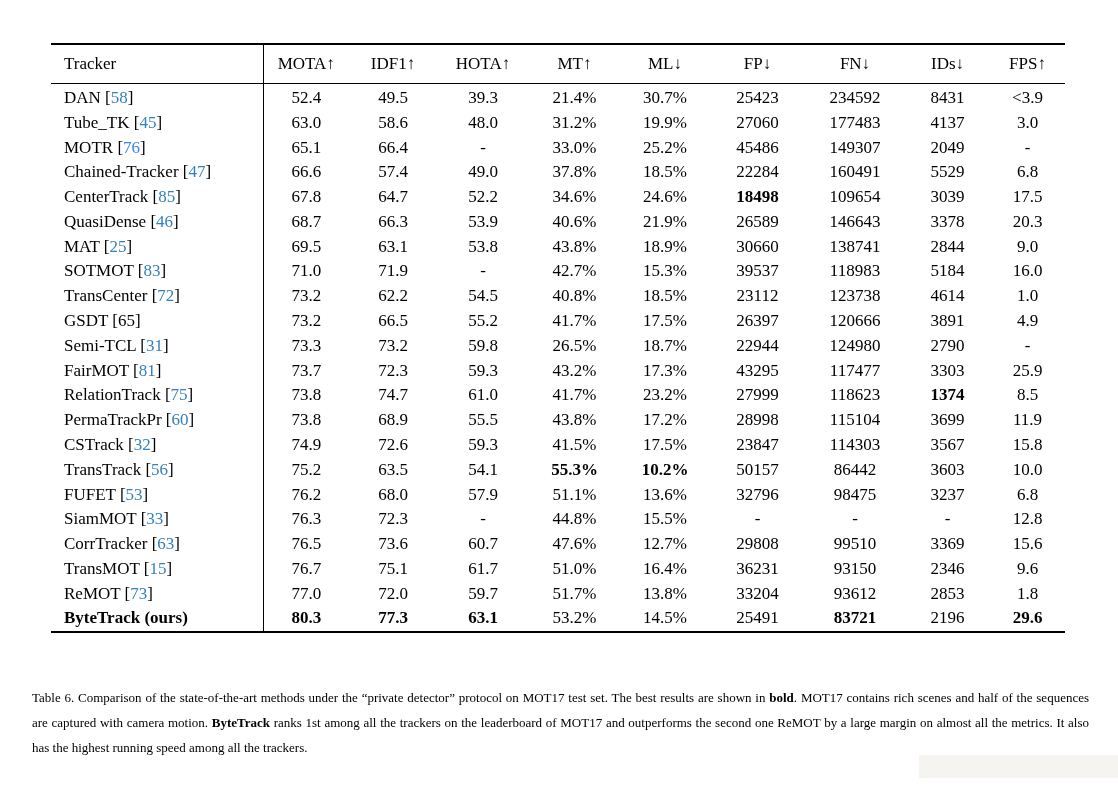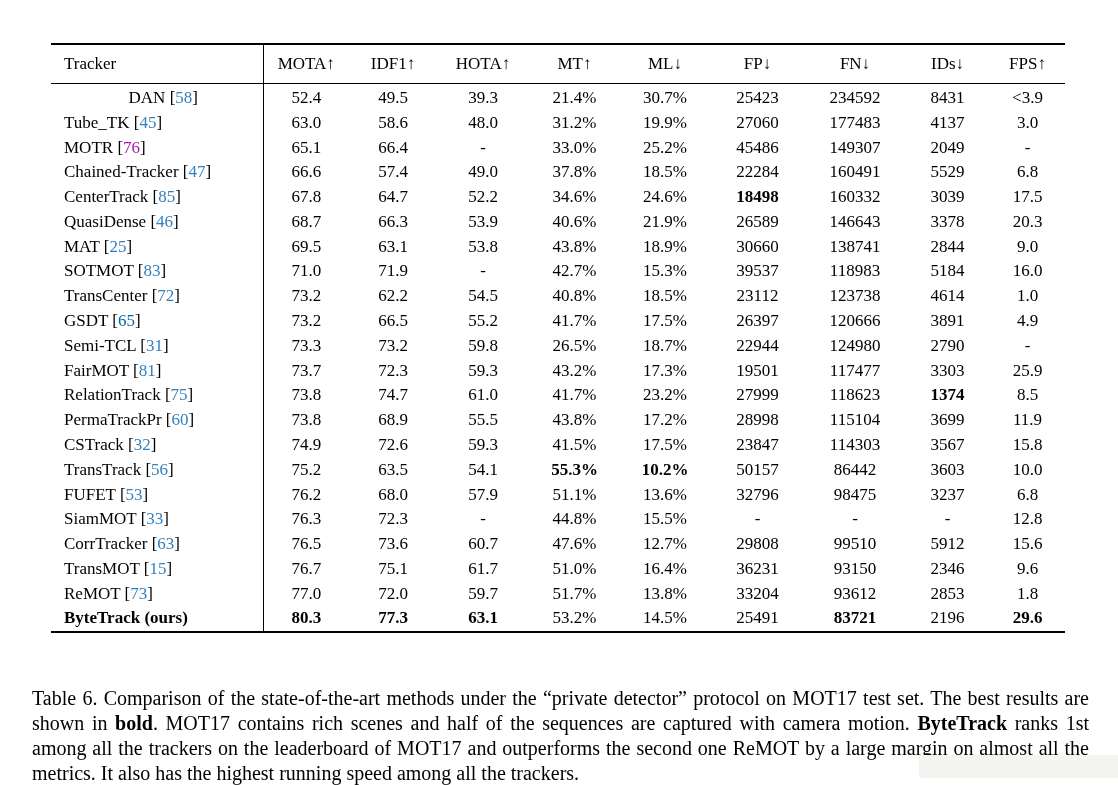--- a/index.html
+++ b/index.html
@@ -60,30 +60,30 @@
     line-height: 24.78px;
     padding: 0;
     text-align: center;
     vertical-align: middle;
     white-space: nowrap;
   }
   tbody td.tracker-cell {
     text-align: left;
     padding-left: 13px;
   }
-  tbody tr:first-child td { padding-top: 2px; text-align: center; }
+  tbody tr:first-child td { padding-top: 2px; }
   .bold { font-weight: bold; }
   .cite { }
 
   .caption {
     position: absolute;
     left: 32px;
     top: 686px;
     width: 1057px;
-    font-size: 20px;
+    font-size: 13px;
     line-height: 24.9px;
     text-align: justify;
   }
 
   .artifact {
     position: absolute;
     left: 919px;
     top: 755px;
     width: 199px;
     height: 23px;
@@ -141,21 +141,21 @@
             <td>58.6</td>
             <td>48.0</td>
             <td>31.2%</td>
             <td>19.9%</td>
             <td>27060</td>
             <td>177483</td>
             <td>4137</td>
             <td>3.0</td>
           </tr>
           <tr>
-            <td class="tracker-cell"><span>MOTR</span> [<span class="cite" style="color: #a21caf;">76</span>]</td>
+            <td class="tracker-cell"><span>MOTR</span> [<span class="cite" style="color: #3b82f6;">76</span>]</td>
             <td>65.1</td>
             <td>66.4</td>
             <td>-</td>
             <td>33.0%</td>
             <td>25.2%</td>
             <td>45486</td>
             <td>149307</td>
             <td>2049</td>
             <td>-</td>
           </tr>
@@ -172,21 +172,21 @@
             <td>6.8</td>
           </tr>
           <tr>
             <td class="tracker-cell"><span>CenterTrack</span> [<span class="cite" style="color: rgb(51, 128, 190);">85</span>]</td>
             <td>67.8</td>
             <td>64.7</td>
             <td>52.2</td>
             <td>34.6%</td>
             <td>24.6%</td>
             <td class="bold">18498</td>
-            <td>160332</td>
+            <td>109654</td>
             <td>3039</td>
             <td>17.5</td>
           </tr>
           <tr>
             <td class="tracker-cell"><span>QuasiDense</span> [<span class="cite" style="color: rgb(51, 128, 190);">46</span>]</td>
             <td>68.7</td>
             <td>66.3</td>
             <td>53.9</td>
             <td>40.6%</td>
             <td>21.9%</td>
@@ -225,21 +225,21 @@
             <td>62.2</td>
             <td>54.5</td>
             <td>40.8%</td>
             <td>18.5%</td>
             <td>23112</td>
             <td>123738</td>
             <td>4614</td>
             <td>1.0</td>
           </tr>
           <tr>
-            <td class="tracker-cell"><span>GSDT</span> [<span class="cite" style="color: #0369a1;">65</span>]</td>
+            <td class="tracker-cell"><span>GSDT</span> [<span class="cite" style="color: #000000;">65</span>]</td>
             <td>73.2</td>
             <td>66.5</td>
             <td>55.2</td>
             <td>41.7%</td>
             <td>17.5%</td>
             <td>26397</td>
             <td>120666</td>
             <td>3891</td>
             <td>4.9</td>
           </tr>
@@ -255,21 +255,21 @@
             <td>2790</td>
             <td>-</td>
           </tr>
           <tr>
             <td class="tracker-cell"><span>FairMOT</span> [<span class="cite" style="color: rgb(51, 128, 190);">81</span>]</td>
             <td>73.7</td>
             <td>72.3</td>
             <td>59.3</td>
             <td>43.2%</td>
             <td>17.3%</td>
-            <td>19501</td>
+            <td>43295</td>
             <td>117477</td>
             <td>3303</td>
             <td>25.9</td>
           </tr>
           <tr>
             <td class="tracker-cell"><span>RelationTrack</span> [<span class="cite" style="color: rgb(51, 128, 190);">75</span>]</td>
             <td>73.8</td>
             <td>74.7</td>
             <td>61.0</td>
             <td>41.7%</td>
@@ -341,21 +341,21 @@
           </tr>
           <tr>
             <td class="tracker-cell"><span>CorrTracker</span> [<span class="cite" style="color: rgb(51, 128, 190);">63</span>]</td>
             <td>76.5</td>
             <td>73.6</td>
             <td>60.7</td>
             <td>47.6%</td>
             <td>12.7%</td>
             <td>29808</td>
             <td>99510</td>
-            <td>5912</td>
+            <td>3369</td>
             <td>15.6</td>
           </tr>
           <tr>
             <td class="tracker-cell"><span>TransMOT</span> [<span class="cite" style="color: rgb(51, 128, 190);">15</span>]</td>
             <td>76.7</td>
             <td>75.1</td>
             <td>61.7</td>
             <td>51.0%</td>
             <td>16.4%</td>
             <td>36231</td>

